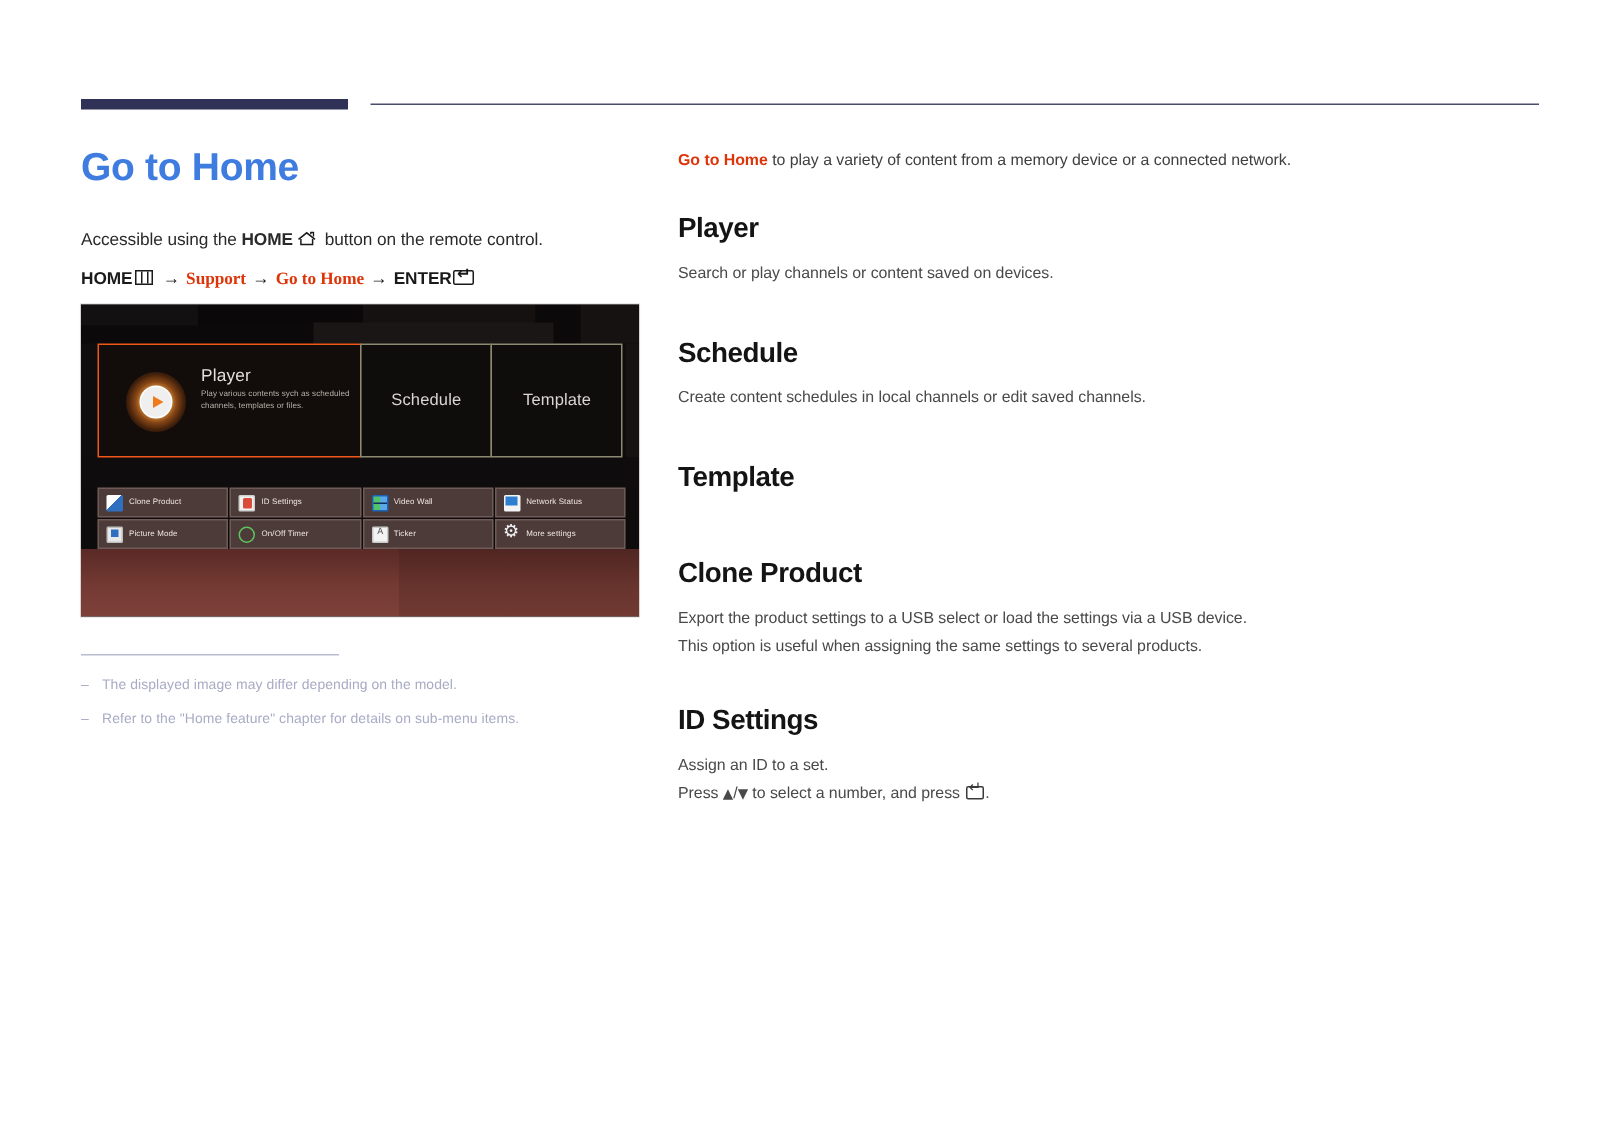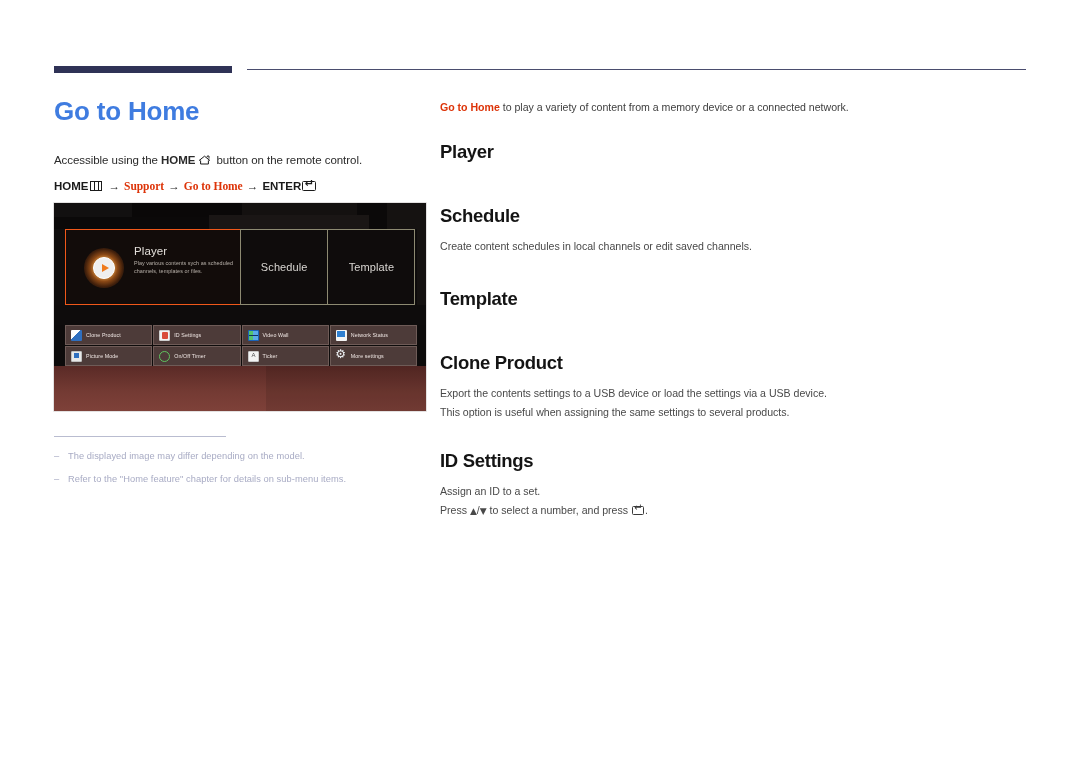--- a/index.html
+++ b/index.html
@@ -279,21 +279,21 @@
     padding-left: 14px;
     position: relative;
   }
   .note .dash {
     position: absolute; left: 0; top: 0;
   }
 
   
   .col-right {
     position: absolute;
-    left: 440px; top: 100px;
+    left: 452px; top: 100px;
     width: 575px;
   }
   .r-lead {
     font-size: 10.6px;
     color: #404040;
     line-height: 15px;
     margin: 0 0 26px 0;
     letter-spacing: -0.02px;
   }
   .r-lead .red { color: #dd3409; font-weight: bold; }
@@ -456,31 +456,32 @@
     </div>
   </div>
 
   <div class="col-right">
 
     <p class="r-lead">
       <span class="red">Go to Home</span><span> to play a variety of content from a memory device or a connected network.</span>
     </p>
 
     <h2 class="r-head">Player</h2>
+    <p class="r-body">Search or play channels or content saved on devices.</p>
     <div class="r-gap-lg"></div>
 
     <h2 class="r-head">Schedule</h2>
     <p class="r-body">Create content schedules in local channels or edit saved channels.</p>
     <div class="r-gap-lg"></div>
 
     <h2 class="r-head">Template</h2>
     <div class="r-gap-lg"></div>
 
     <h2 class="r-head">Clone Product</h2>
-    <p class="r-body">Export the contents settings to a USB device or load the settings via a USB device.</p>
+    <p class="r-body">Export the product settings to a USB select or load the settings via a USB device.</p>
     <p class="r-body">This option is useful when assigning the same settings to several products.</p>
     <div class="r-gap-md"></div>
 
     <h2 class="r-head">ID Settings</h2>
     <p class="r-body">Assign an ID to a set.</p>
     <p class="r-body">
       <span>Press </span><span class="arrow-up">▲</span><span>/</span><span class="arrow-dn">▼</span><span> to select a number, and press </span><span class="glyph-enter-sm"></span><span>.</span>
     </p>
   </div>
 

